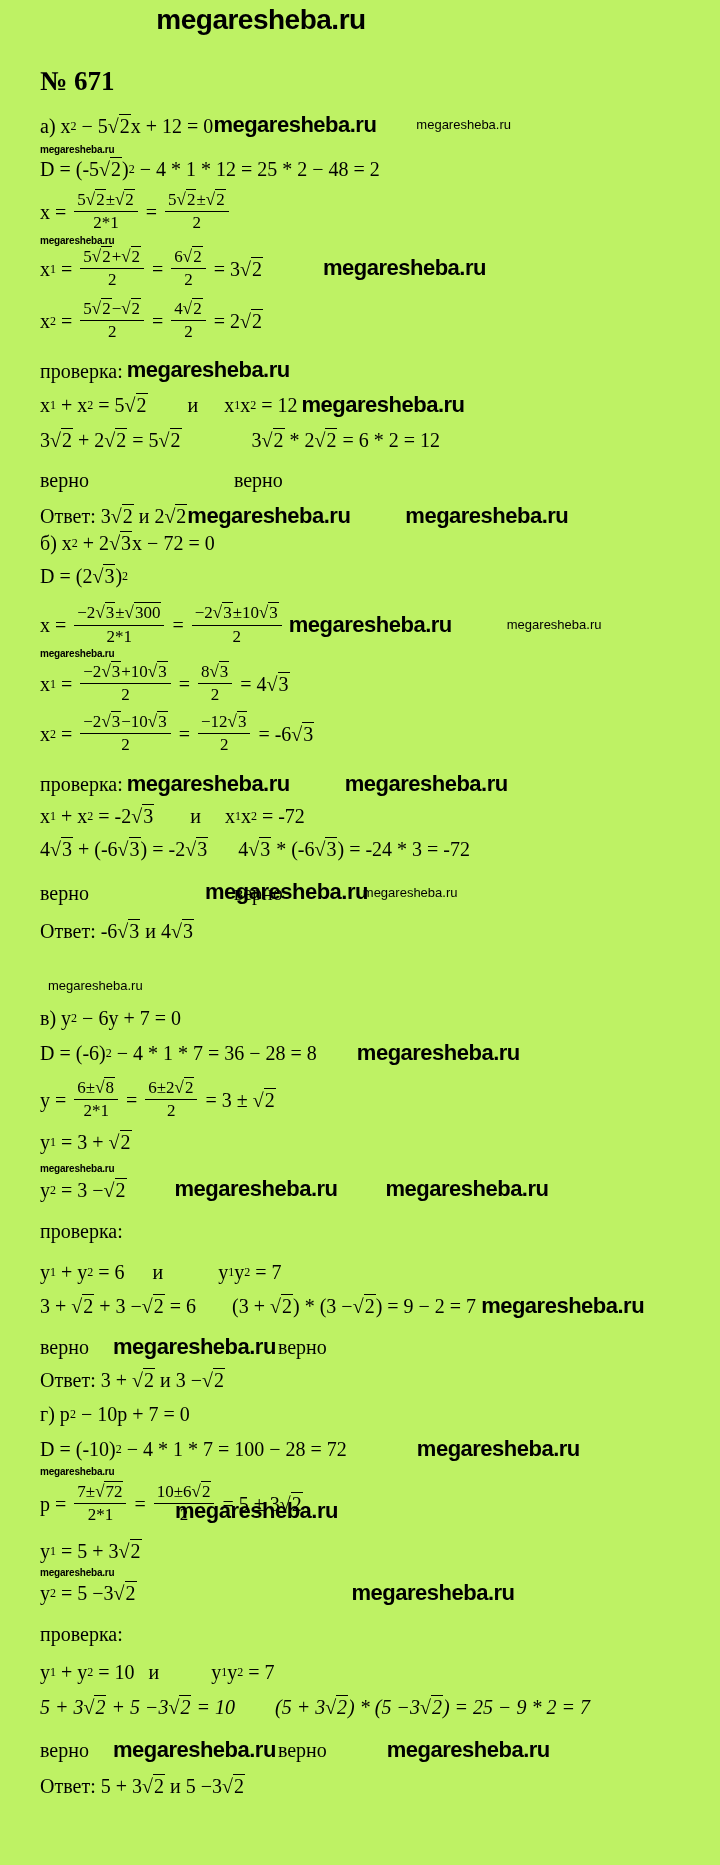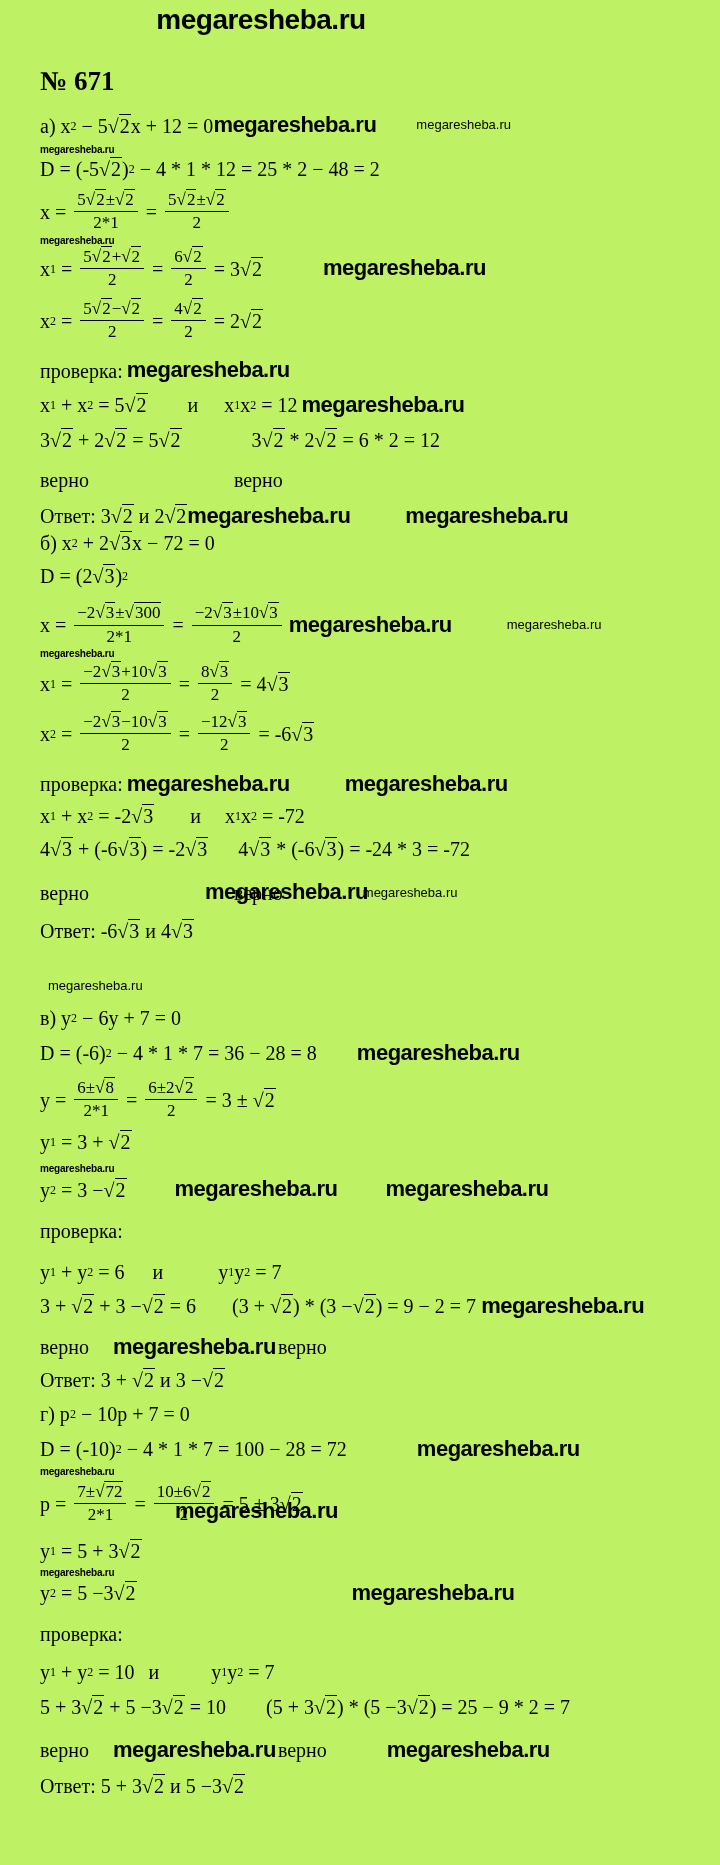--- a/index.html
+++ b/index.html
@@ -452,21 +452,21 @@
         <span class="mtx"> = 10</span>
         <span class="gap" style="width: 14px;"></span>
         <span class="mtx">и</span>
         <span class="gap" style="width: 52px;"></span>
         <span class="mtx">y</span>
         <sub>1</sub>
         <span class="mtx">y</span>
         <sub>2</sub>
         <span class="mtx"> = 7</span>
       </div>
-      <div class="ln" style="margin-top: 9px;">
+      <div class="ln" style="margin-top: 9px; font-style: italic;">
         <span class="mtx">5 + 3</span>
         <span class="rt"><span class="rs">√</span><span class="rv">2</span></span>
         <span class="mtx"> + 5 −3</span>
         <span class="rt"><span class="rs">√</span><span class="rv">2</span></span>
         <span class="mtx"> = 10</span>
         <span class="gap" style="width: 40px;"></span>
         <span class="mtx">(5 + 3</span>
         <span class="rt"><span class="rs">√</span><span class="rv">2</span></span>
         <span class="mtx">) * (5 −3</span>
         <span class="rt"><span class="rs">√</span><span class="rv">2</span></span>

